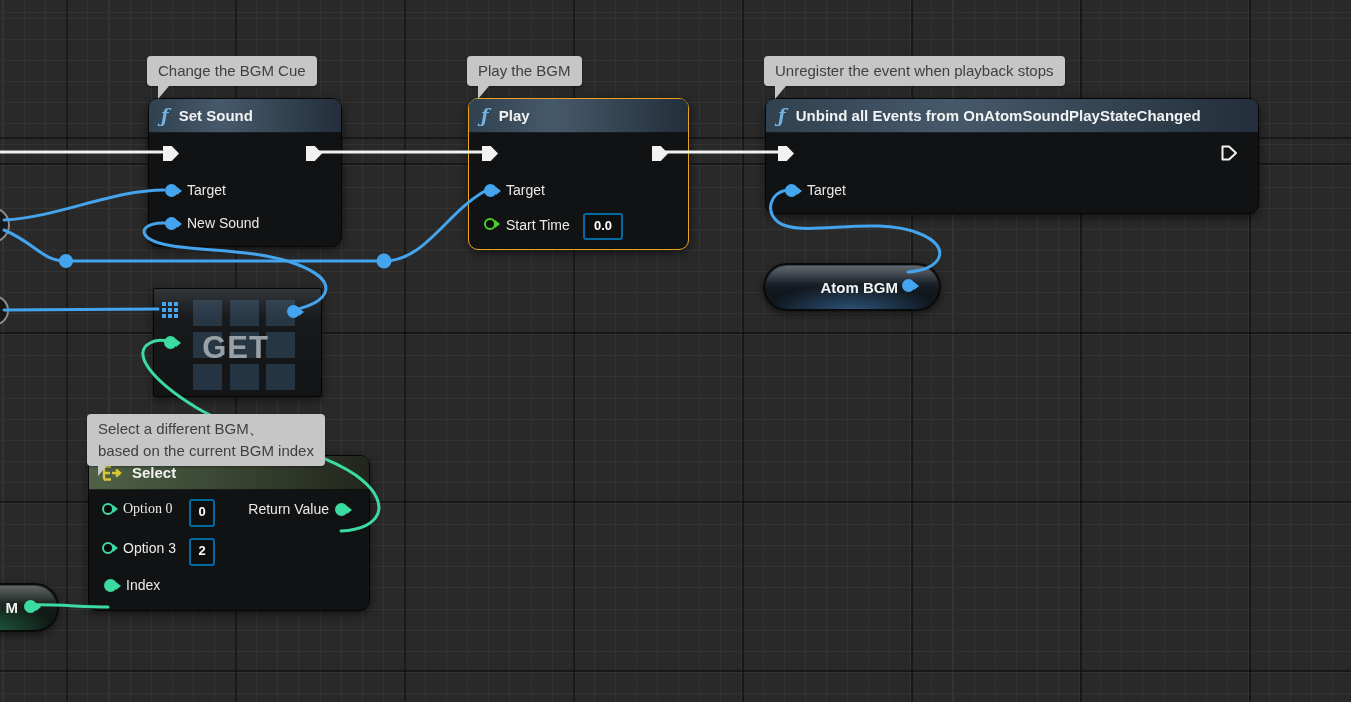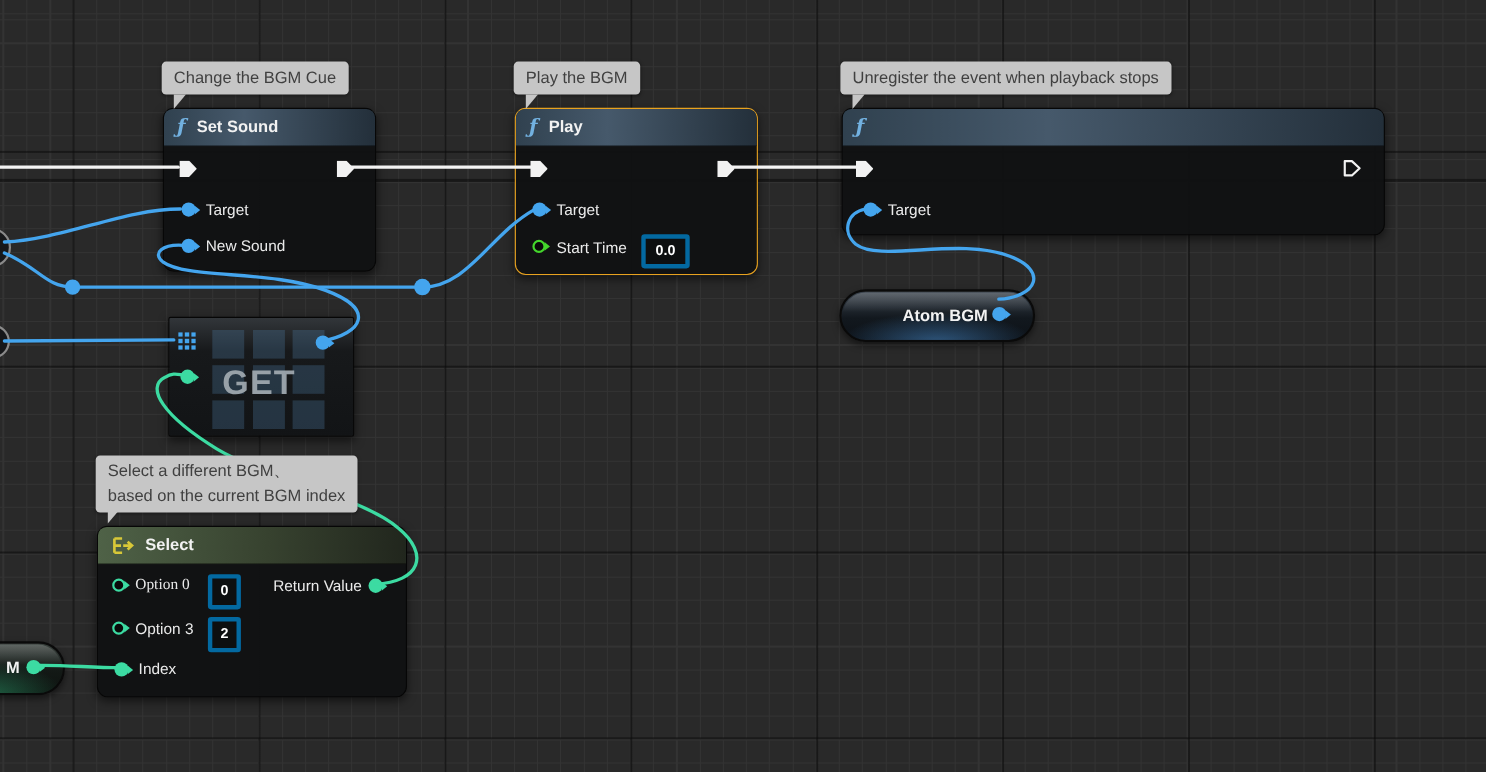--- a/index.html
+++ b/index.html
@@ -30,21 +30,21 @@
   .pin::after{content:"";position:absolute;left:12px;top:2.5px;
         border-top:4px solid transparent;border-bottom:4px solid transparent;
         border-left:5px solid currentColor;}
   .pin.blue{background:#44a5ee;color:#44a5ee;}
   .pin.teal{background:#3cdba2;color:#3cdba2;}
   .pin.hollow{width:8px;height:8px;background:#0a0a0a;border:2.5px solid currentColor;}
   .pin.hollow::after{left:9px;top:0;}
   .pin.green{color:#44d62c;}
   .pin.tealh{color:#3cdba2;}
   .plabel{position:absolute;color:#eaeaea;font-size:14px;white-space:nowrap;}
-  .vbox{position:absolute;background:#0d0f10;border:4px solid #0369a1;border-radius:3px;
+  .vbox{position:absolute;background:#0d0f10;border:2px solid #0369a1;border-radius:3px;
         color:#fff;font-size:13px;font-weight:600;text-align:center;line-height:22px;}
   .bubble{position:absolute;background:#c6c6c6;color:#404040;font-size:15px;line-height:22px;
         padding:4px 11px;border-radius:4px;white-space:pre-line;z-index:5;
         box-shadow:0 1px 3px rgba(0,0,0,.35);}
   .tail{position:absolute;width:0;height:0;border-top:13px solid #c6c6c6;
         border-right:11px solid transparent;z-index:5;}
   .pill{position:absolute;border-radius:24px;border:2px solid #0a0a0a;
         box-shadow:0 3px 7px rgba(0,0,0,.5);z-index:1;}
   .pill::before{content:"";position:absolute;inset:1px;border-radius:22px;pointer-events:none;
         background:linear-gradient(180deg,rgba(255,255,255,.20),rgba(255,255,255,0) 42%);}
@@ -97,20 +97,21 @@
     <span class="pin blue" style="left:15px;top:85px;"></span>
     <span class="plabel" style="left:37px;top:83px;">Target</span>
     <span class="pin hollow green" style="left:15px;top:119px;"></span>
     <span class="plabel" style="left:37px;top:118px;">Start Time</span>
     <span class="vbox" style="left:114px;top:114px;width:36px;height:23px;">0.0</span>
   </div>
 
   <div class="node" style="left:765px;top:98px;width:492px;height:114px;">
     <div class="header fn-header">
       <span class="ficon">ƒ</span>
+      <span class="title">Unbind all Events from OnAtomSoundPlayStateChanged</span>
     </div>
     <span class="exec" style="left:12px;top:47px;"></span>
     <svg style="position:absolute;left:455px;top:46px;" width="17" height="16">
       <path d="M1.5 1.5 h6.5 l7 6.5 l-7 6.5 h-6.5 z" fill="none" stroke="#f2f2f2" stroke-width="2" stroke-linejoin="round"></path>
     </svg>
     <span class="pin blue" style="left:19px;top:85px;"></span>
     <span class="plabel" style="left:41px;top:83px;">Target</span>
   </div>
 
   <div class="pill pill-blue" style="left:763px;top:253px;width:174px;height:44px;">
@@ -141,21 +142,21 @@
           <rect x="12" y="6" width="4" height="4"></rect>
         <rect x="0" y="12" width="4" height="4"></rect>
           <rect x="6" y="12" width="4" height="4"></rect>
           <rect x="12" y="12" width="4" height="4"></rect>
       </g>
     </svg>
     <span class="pin blue" style="left:133px;top:16px;"></span>
     <span class="pin teal" style="left:10px;top:47px;"></span>
   </div>
 
-  <div class="node" style="left:88px;top:478px;width:280px;height:154px;">
+  <div class="node" style="left:88px;top:455px;width:280px;height:154px;">
     <div class="header sel-header">
       <svg width="21" height="18">
         <g stroke="#d8c838" stroke-width="2.4" fill="none">
           <path d="M3 2.5 H10 M3 9 H9 M3 15.5 H10 M3 2.5 V15.5"></path>
         </g>
         <path d="M11 9 L19 9 M15 5.5 L19 9 L15 12.5" stroke="#d8c838" stroke-width="2.4" fill="none"></path>
       </svg>
       <span class="title">Select</span>
     </div>
     <span class="pin hollow tealh" style="left:13px;top:47px;"></span>

